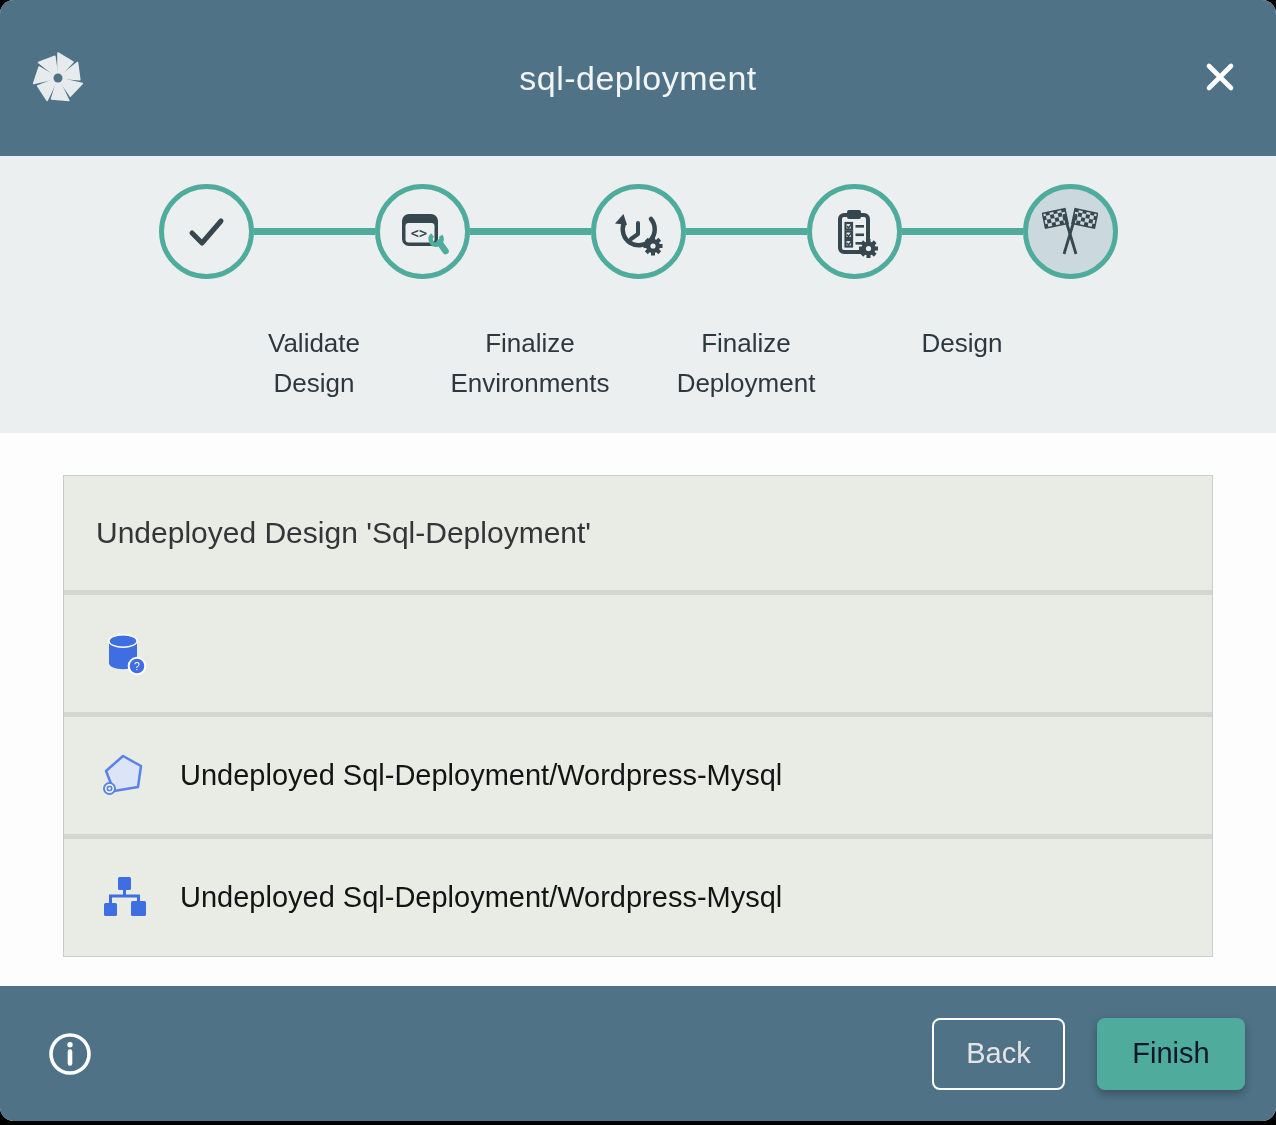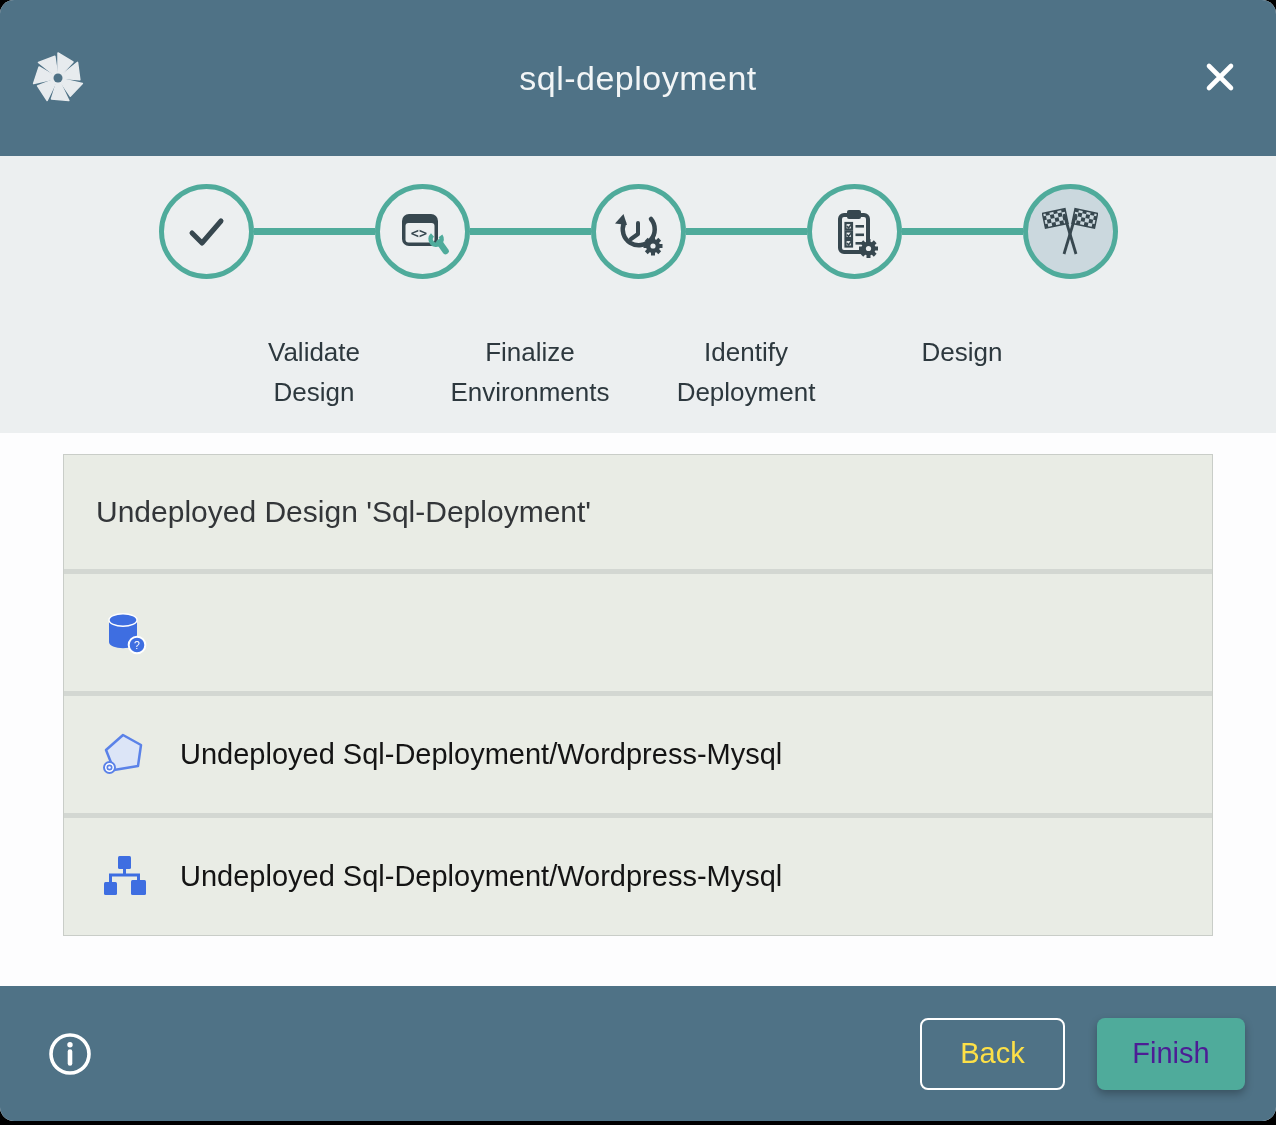--- a/index.html
+++ b/index.html
@@ -45,49 +45,49 @@
     display: flex; align-items: center; justify-content: center;
   }
   .circle.active { background: #CBD8DE; }
   .conn { width: 121px; height: 7px; background: #4FAB9B; flex: 0 0 auto; }
   .labels { display: flex; justify-content: center; margin-top: 44px; }
   .step-label {
     width: 216px; text-align: center;
     font-size: 26px; line-height: 40px; color: #2D383E;
     display: flex; justify-content: center;
   }
-  .step-label span { display: inline-block; max-width: 172px; margin-top: 9px; }
-  
-  .content { flex: 1 1 auto; background: #FDFDFE; padding: 21px 63px 0; }
+  .step-label span { display: inline-block; max-width: 172px; }
+  
+  .content { flex: 1 1 auto; background: #FDFDFE; padding: 42px 63px 0; }
   .panel { border: 1px solid #C9CDC8; background: #D3D7D2; }
   .row { background: #E9ECE5; display: flex; align-items: center; }
   .row + .row { margin-top: 5px; }
   .row-title { height: 114px; padding: 0 32px; font-size: 30px; color: #333639; }
   .row-item  { height: 117px; padding: 0 37px; font-size: 29px; color: #141414; gap: 31px; }
   .ricon { width: 48px; height: 48px; flex: 0 0 auto; }
   
   .footer {
     flex: 0 0 135px; background: #4F7286;
     display: flex; align-items: center; padding: 0 31px;
   }
   .info { width: 46px; height: 46px; margin-left: 16px; cursor: pointer; }
   .spacer { flex: 1; }
   .btn {
     height: 72px; border-radius: 8px; font-size: 29px;
     font-family: "Liberation Sans", sans-serif;
     display: flex; align-items: center; justify-content: center;
     cursor: pointer;
   }
   .btn-back {
-    width: 145px; background: transparent;
-    border: 2px solid #FFFFFF; color: #fde047;
+    width: 133px; background: transparent;
+    border: 2px solid #FFFFFF; color: #e5e5e5;
   }
   .btn-finish {
     width: 148px; margin-left: 32px; border: none;
-    background: #4FAB9B; color: #4c1d95;
+    background: #4FAB9B; color: #0f172a;
     box-shadow: 0 4px 9px rgba(0,0,0,0.28);
   }
   svg { display: block; }
 </style>
 </head>
 <body>
 
 <svg width="0" height="0" style="position:absolute" aria-hidden="true">
   <defs>
     <pattern id="checks" width="8" height="8" patternUnits="userSpaceOnUse">
@@ -209,21 +209,21 @@
     </div>
 
     <div class="labels">
       <div class="step-label">
           <span>Validate Design</span>
         </div>
       <div class="step-label">
           <span>Finalize Environments</span>
         </div>
       <div class="step-label">
-          <span>Identify Deployment</span>
+          <span>Finalize Deployment</span>
         </div>
       <div class="step-label">
           <span>Design</span>
         </div>
     </div>
   </div>
 
   <div class="content">
     <div class="panel">
 

